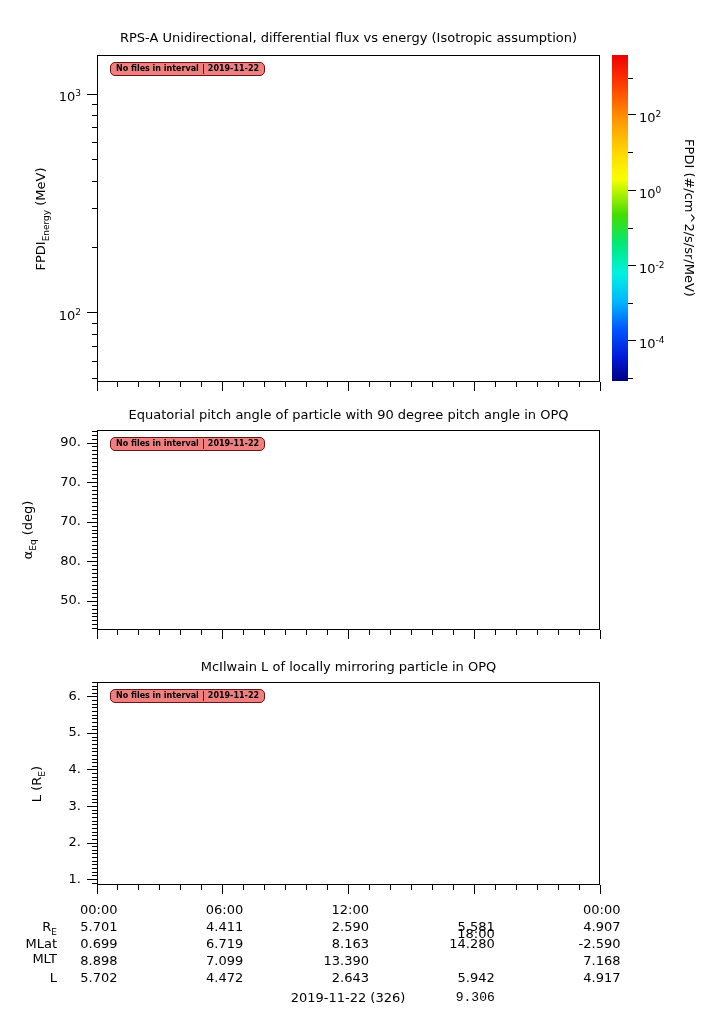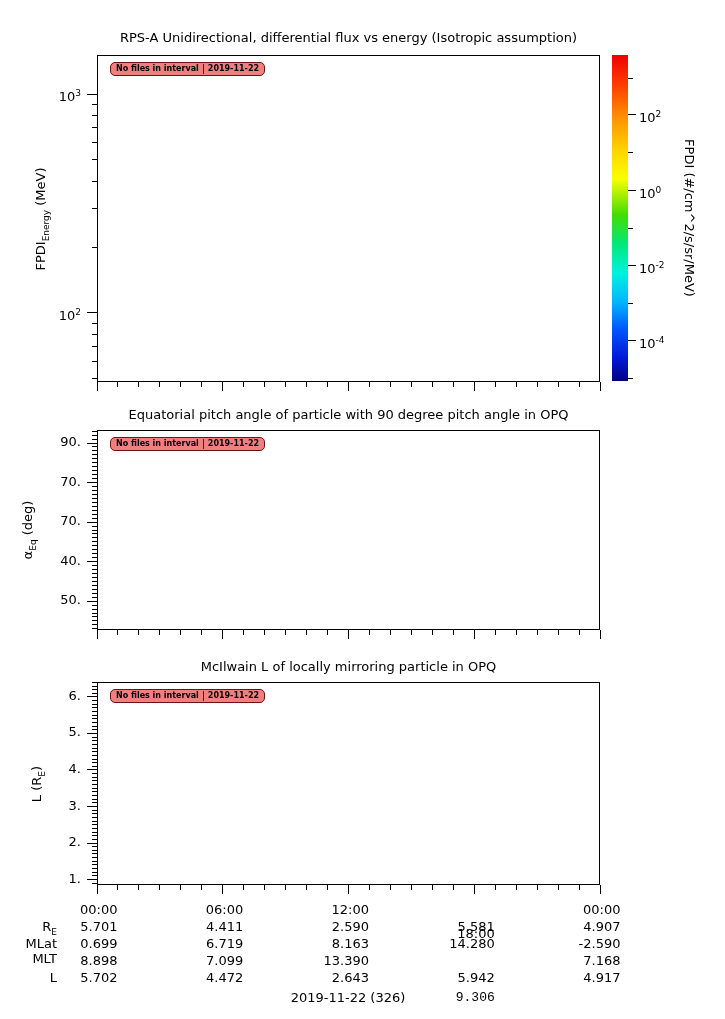--- a/index.html
+++ b/index.html
@@ -97,21 +97,21 @@
           <span class="ann-date">2019-11-22</span>
       </div>
     </div>
   <div class="tick" style="left: 87px; top: 442.543px; width: 10px; height: 1px;"></div>
       <div class="ylab" style="left: 21px; top: 433.043px;">90.</div>
       <div class="tick" style="left: 87px; top: 482.069px; width: 10px; height: 1px;"></div>
       <div class="ylab" style="left: 21px; top: 472.569px;">70.</div>
       <div class="tick" style="left: 87px; top: 521.595px; width: 10px; height: 1px;"></div>
       <div class="ylab" style="left: 21px; top: 512.095px;">70.</div>
       <div class="tick" style="left: 87px; top: 561.121px; width: 10px; height: 1px;"></div>
-      <div class="ylab" style="left: 21px; top: 551.621px;">40.</div>
+      <div class="ylab" style="left: 21px; top: 551.621px;">80.</div>
       <div class="tick" style="left: 87px; top: 600.646px; width: 10px; height: 1px;"></div>
       <div class="ylab" style="left: 21px; top: 591.146px;">50.</div>
       <div class="tick" style="left: 92px; top: 628.314px; width: 5px; height: 1px;"></div>
       <div class="tick" style="left: 92px; top: 624.362px; width: 5px; height: 1px;"></div>
       <div class="tick" style="left: 92px; top: 620.409px; width: 5px; height: 1px;"></div>
       <div class="tick" style="left: 92px; top: 616.457px; width: 5px; height: 1px;"></div>
       <div class="tick" style="left: 92px; top: 612.504px; width: 5px; height: 1px;"></div>
       <div class="tick" style="left: 92px; top: 608.551px; width: 5px; height: 1px;"></div>
       <div class="tick" style="left: 92px; top: 604.599px; width: 5px; height: 1px;"></div>
       <div class="tick" style="left: 92px; top: 596.694px; width: 5px; height: 1px;"></div>

